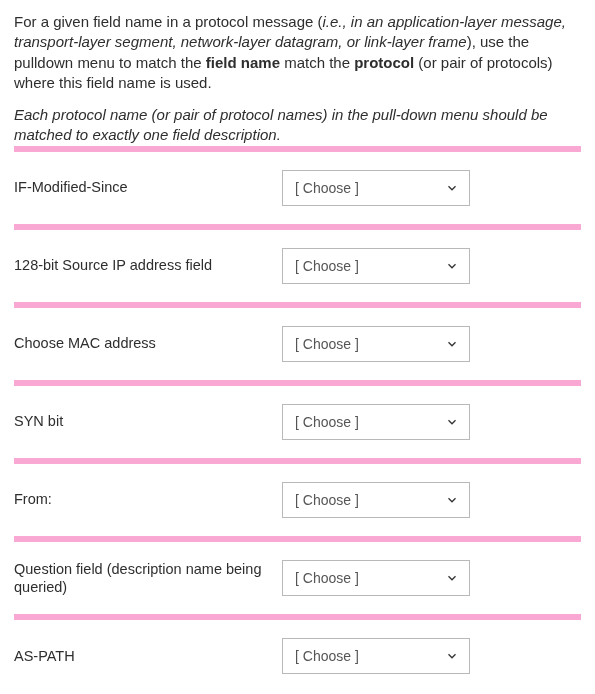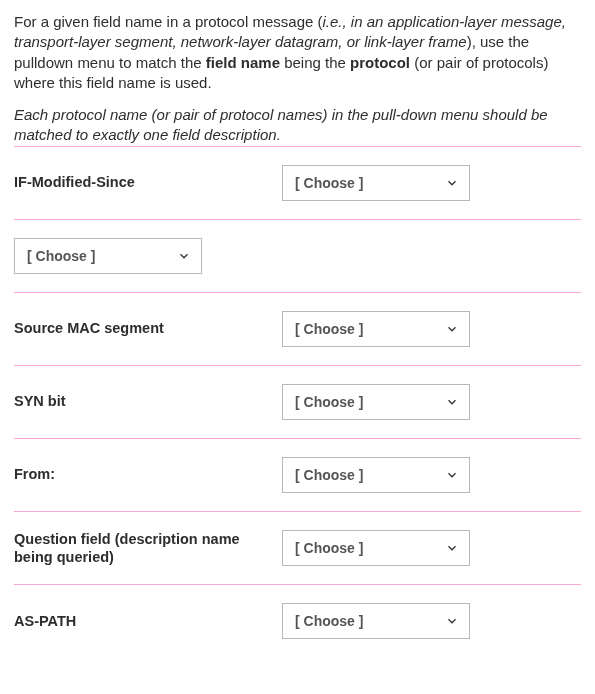--- a/index.html
+++ b/index.html
@@ -13,23 +13,22 @@
     background: #fff;
   }
   .intro { line-height: 1.35; margin-bottom: 12px; }
   .intro em { font-style: italic; }
   .intro b { font-weight: bold; }
   .note { font-style: italic; line-height: 1.35; }
   .rows { }
   .row {
     display: flex;
     align-items: center;
-    border-top: 1px solid #f9a8d4;
+    border-top: 6px solid #f9a8d4;
     padding: 18px 0;
-    font-weight: bold;
   }
   .row:last-child { padding-bottom: 10px; }
   .label {
     width: 268px;
     padding-right: 10px;
     font-size: 14.5px;
     color: #2e2e2e;
     line-height: 1.25;
   }
   .select-wrap { flex: 0 0 auto; }
@@ -52,21 +51,21 @@
     top: 50%;
     transform: translateY(-50%);
     pointer-events: none;
   }
   .select .chev svg { display: block; }
 </style>
 </head>
 <body>
 
 <div class="intro">
-  <span>For a given field name in a protocol message (</span><em>i.e., in an application-layer message, transport-layer segment, network-layer datagram, or link-layer frame</em><span>), use the pulldown menu to match the </span><b>field name</b><span> being the </span><b>protocol</b><span> (or pair of protocols) where this field name is used.</span>
+  <span>For a given field name in a protocol message (</span><em>i.e., in an application-layer message, transport-layer segment, network-layer datagram, or link-layer frame</em><span>), use the pulldown menu to match the </span><b>field name</b><span> match the </span><b>protocol</b><span> (or pair of protocols) where this field name is used.</span>
 </div>
 
 <div class="note">Each protocol name (or pair of protocol names) in the pull-down menu should be matched to exactly one field description.</div>
 
 <div class="rows">
 
   <div class="row">
     <div class="label">IF-Modified-Since</div>
     <div class="select-wrap">
       <div class="select">
@@ -74,34 +73,35 @@
         <span class="chev">
           <svg width="14" height="14" viewBox="0 0 24 24">
               <path d="M6 9l6 6 6-6" fill="none" stroke="#333" stroke-width="2.2"></path>
             </svg>
         </span>
       </div>
     </div>
   </div>
 
   <div class="row">
+    <div class="label">128-bit Source IP address field</div>
     <div class="select-wrap">
       <div class="select">
         <span>[ Choose ]</span>
         <span class="chev">
           <svg width="14" height="14" viewBox="0 0 24 24">
               <path d="M6 9l6 6 6-6" fill="none" stroke="#333" stroke-width="2.2"></path>
             </svg>
         </span>
       </div>
     </div>
   </div>
 
   <div class="row">
-    <div class="label">Source MAC segment</div>
+    <div class="label">Choose MAC address</div>
     <div class="select-wrap">
       <div class="select">
         <span>[ Choose ]</span>
         <span class="chev">
           <svg width="14" height="14" viewBox="0 0 24 24">
               <path d="M6 9l6 6 6-6" fill="none" stroke="#333" stroke-width="2.2"></path>
             </svg>
         </span>
       </div>
     </div>

